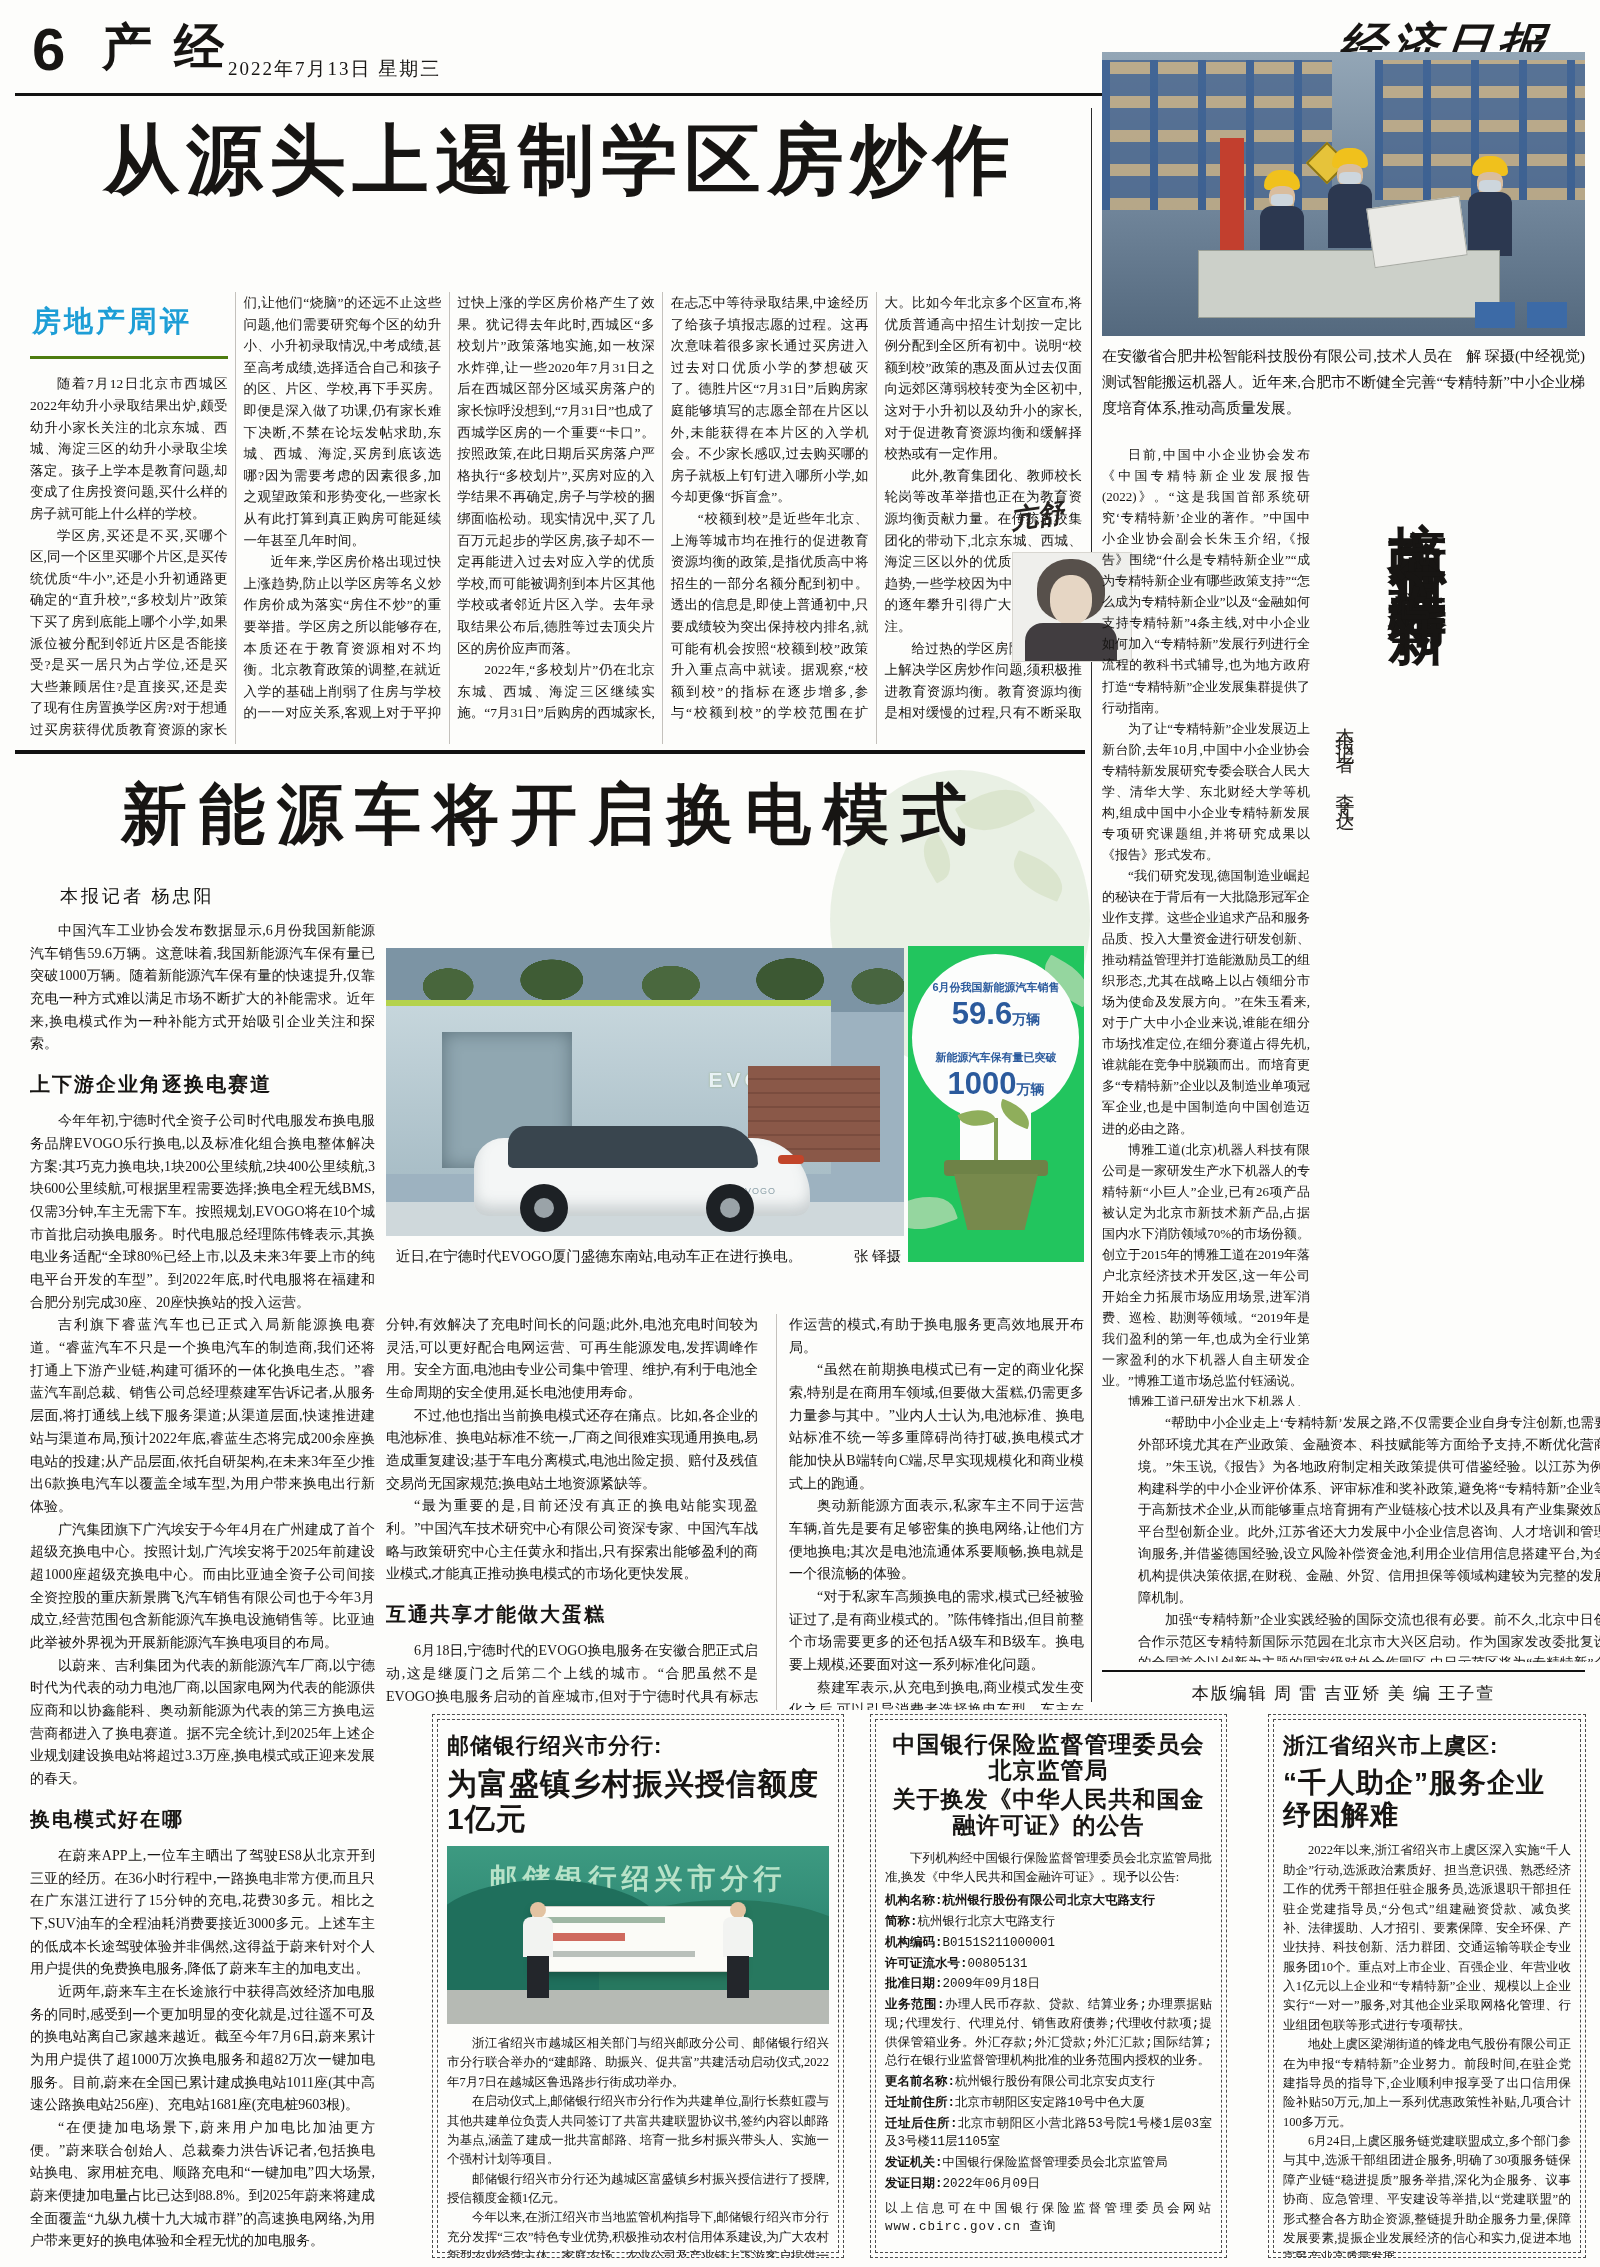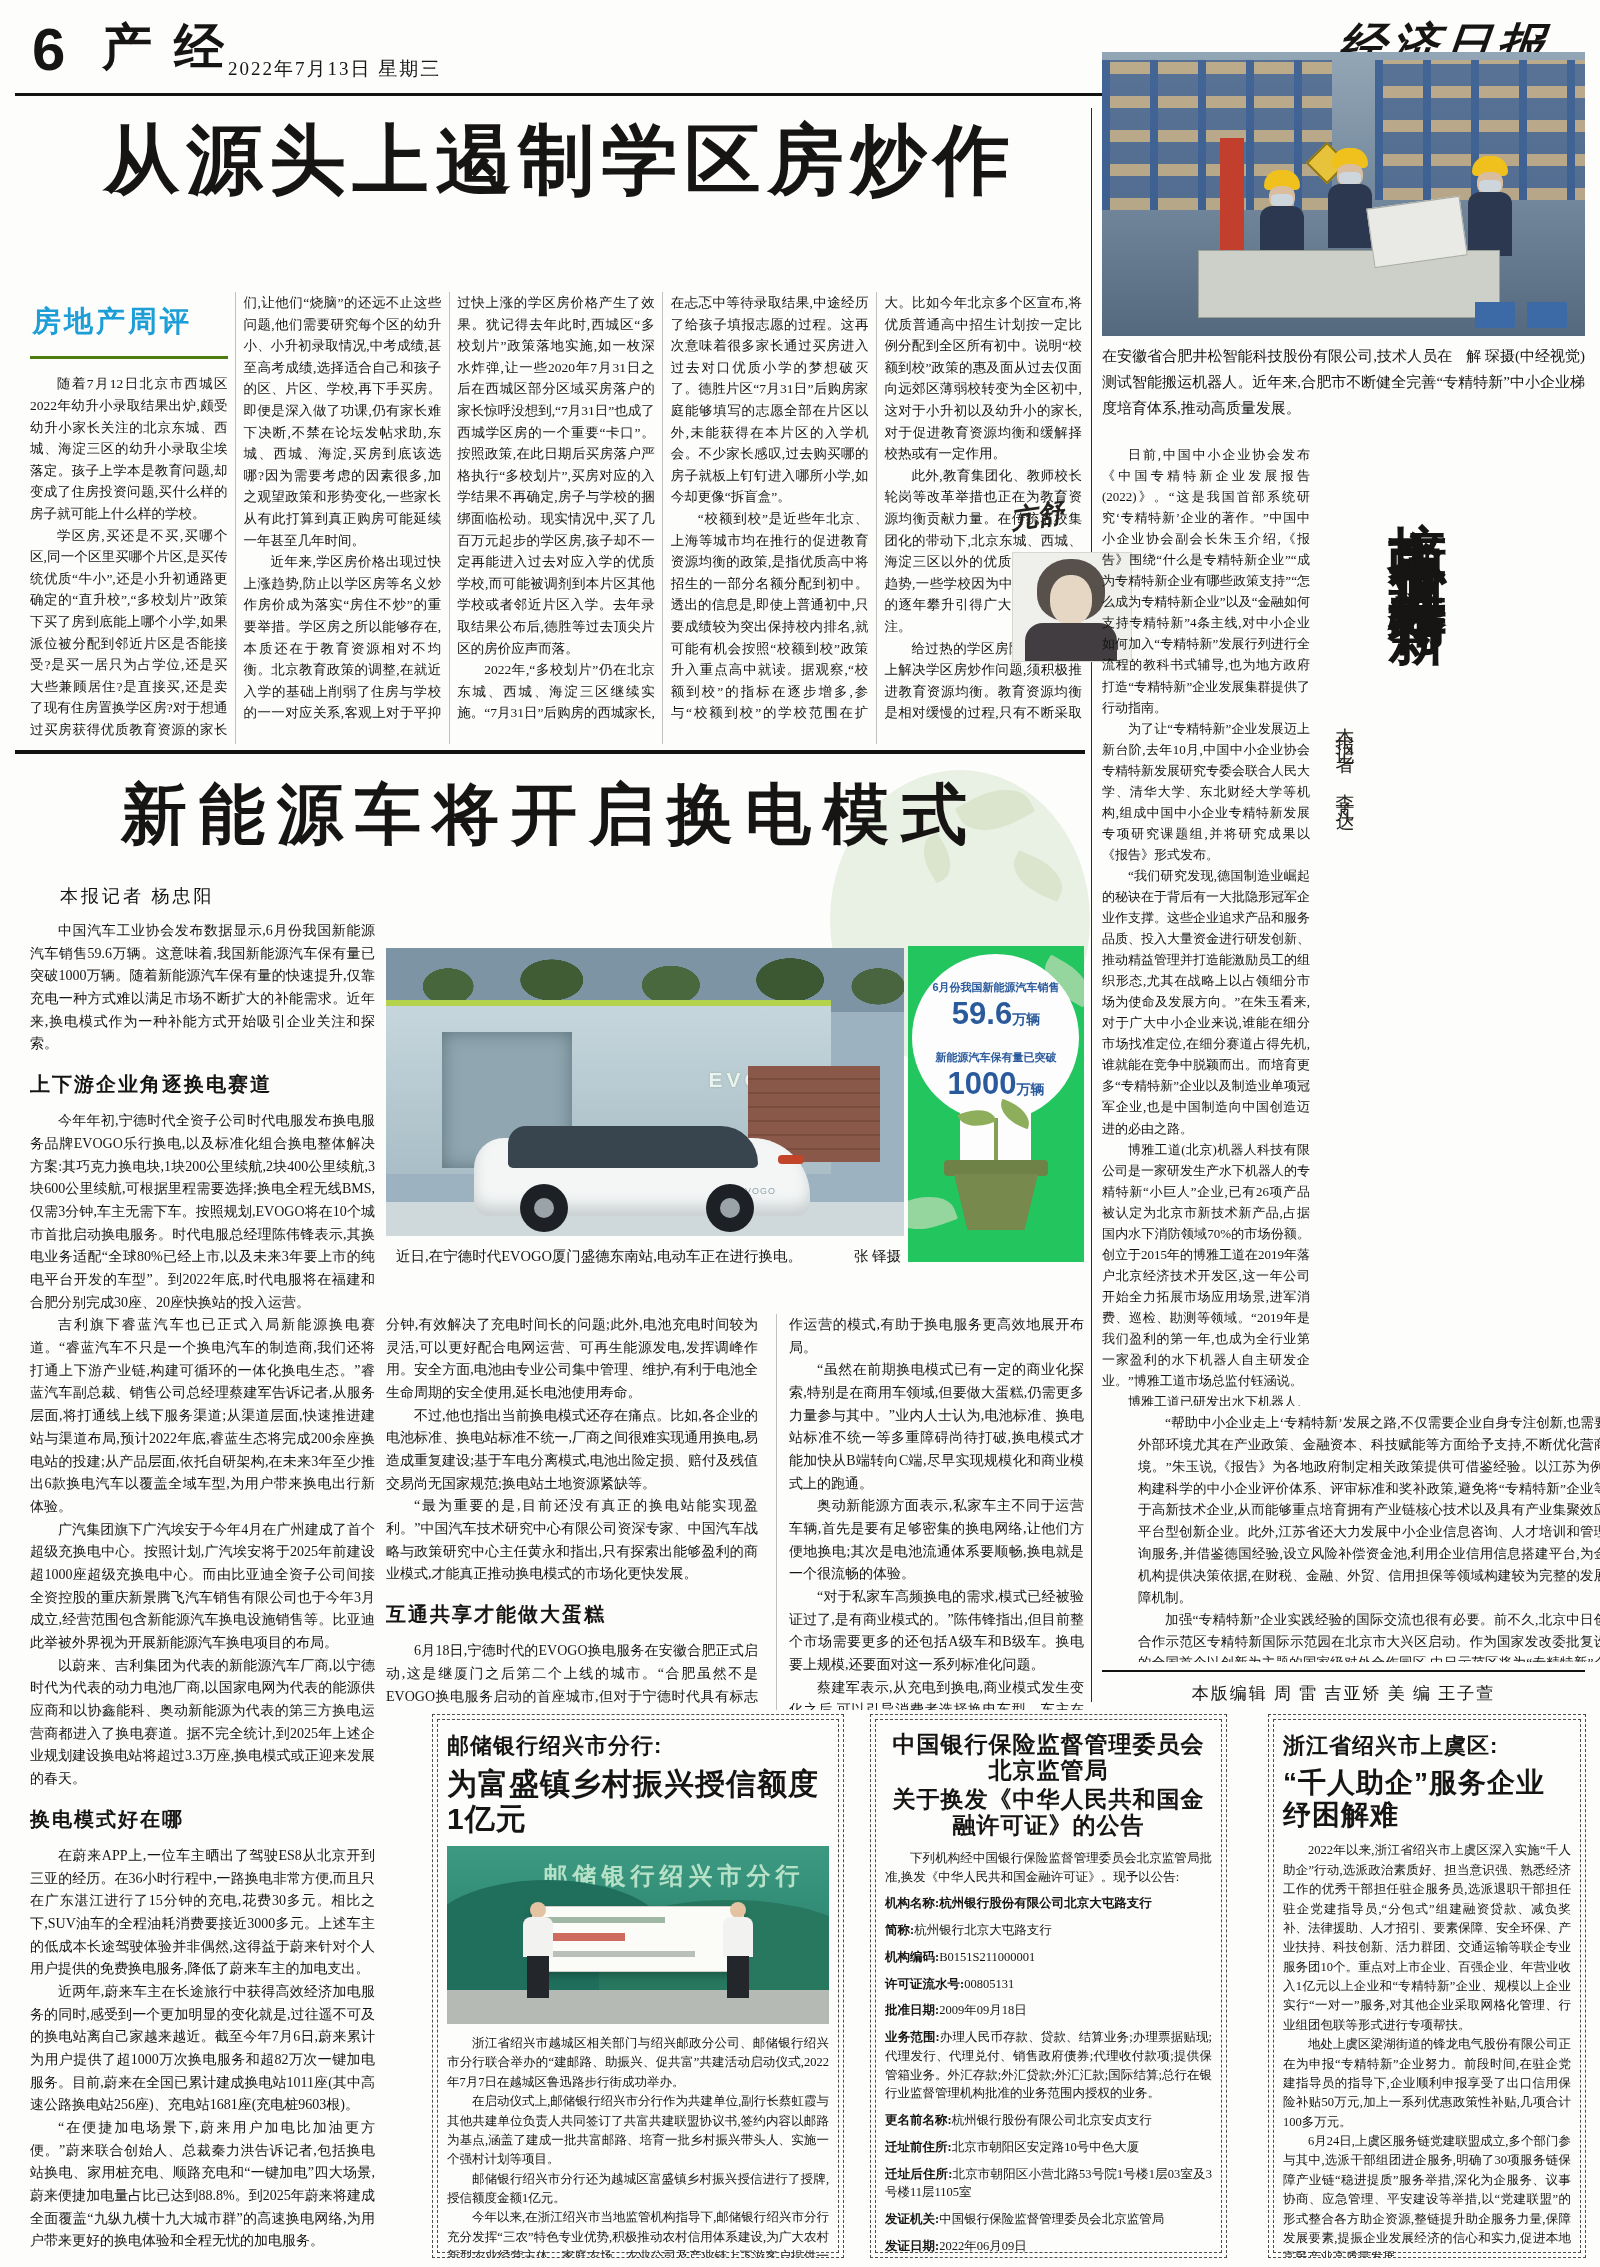--- a/index.html
+++ b/index.html
@@ -96,27 +96,27 @@
   .pot-lip{position:absolute;left:36px;top:214px;width:104px;height:16px;background:#6e8247;border-radius:4px;}
   .pot{position:absolute;left:46px;top:228px;width:84px;height:56px;background:#77894c;
        clip-path:polygon(0 0,100% 0,84% 100%,16% 100%);}
   
   .ad{border:1px dashed #4a4a4a;outline:1px dashed #4a4a4a;outline-offset:-6px;background:#fdfdfb;
       padding:16px 14px;box-sizing:border-box;overflow:hidden;}
   .ad-t1{font-family:"Liberation Sans",sans-serif;font-weight:800;font-size:22px;margin:0 0 6px;letter-spacing:1px;}
   .ad-t2{font-family:"Liberation Sans",sans-serif;font-weight:900;font-size:30px;margin:0 0 10px;letter-spacing:1px;line-height:1.15;}
   .ad-t2.center{text-align:center;}
   .ad-body{font-size:12.5px;line-height:1.55;}
-  .adline{margin:8px 0 2px;text-align:justify;font-size:12.5px;line-height:1.5;}
+  .adline{margin:0 0 2px;text-align:justify;font-size:12.5px;line-height:1.5;font-family:Liberation Mono, monospace;}
   
   .ps-photo{position:relative;height:178px;margin:2px 0 10px;background:linear-gradient(180deg,#3d9a81 0%,#2b8370 60%,#226b5b 100%);overflow:hidden;}
   .ps-mt1{position:absolute;left:-20px;bottom:34px;width:240px;height:110px;background:#1f6f5c;border-radius:50% 50% 0 0;}
   .ps-mt2{position:absolute;right:-30px;bottom:34px;width:260px;height:90px;background:#27785f;border-radius:50% 50% 0 0;}
   .ps-banner{position:absolute;left:0;top:14px;width:100%;text-align:center;font-family:"Liberation Sans",sans-serif;
-             font-weight:800;font-size:24px;letter-spacing:5px;color:#bfe7cd;opacity:.95;padding-left:36px;}
+             font-weight:800;font-size:28px;letter-spacing:5px;color:#bfe7cd;opacity:.95;}
   .ps-floor{position:absolute;left:0;bottom:0;width:100%;height:34px;background:#b6bab4;}
   .ps-check{position:absolute;left:50%;bottom:52px;transform:translateX(-50%);width:210px;height:64px;background:#fbfbf7;
             border:1px solid #cfcfc8;box-shadow:0 4px 8px rgba(0,0,0,.25);}
   .ps-check .l1{position:absolute;left:12px;top:10px;width:120px;height:6px;background:#9fb7a4;}
   .ps-check .l2{position:absolute;left:12px;top:26px;width:80px;height:8px;background:#c0392b;opacity:.75;}
   .ps-check .l3{position:absolute;left:12px;top:44px;width:150px;height:6px;background:#b9c0ba;}
   .ps-person{position:absolute;bottom:26px;width:34px;height:96px;}
   .ps-person .hd{position:absolute;left:9px;top:0;width:16px;height:16px;background:#e3c3a2;border-radius:50%;}
   .ps-person .sh{position:absolute;left:2px;top:15px;width:30px;height:40px;background:#f2f3f1;border-radius:8px 8px 0 0;}
   .ps-person .lg{position:absolute;left:6px;top:54px;width:22px;height:42px;background:#23262b;}

